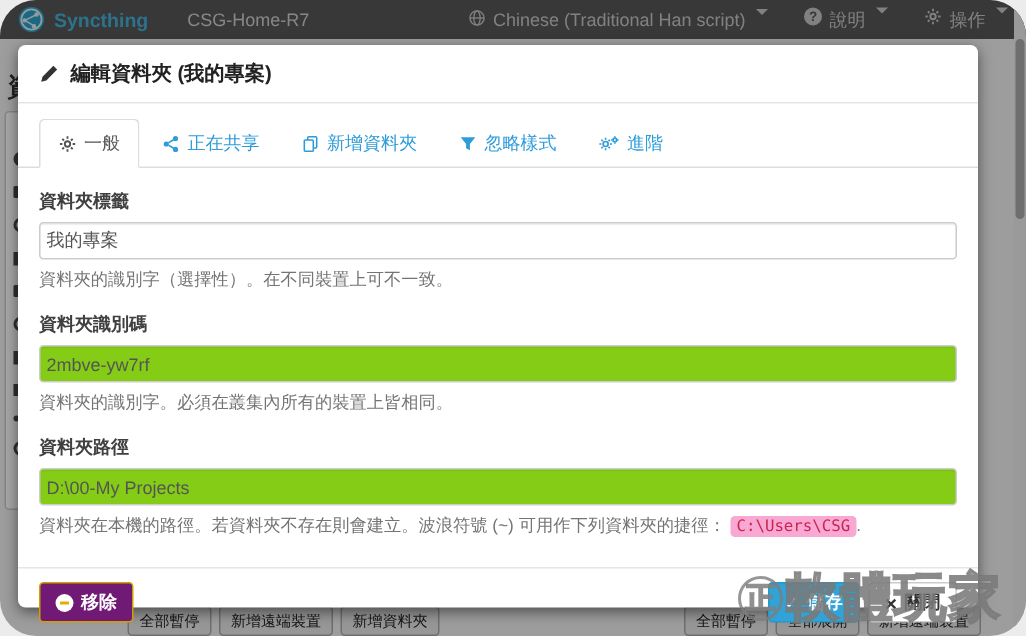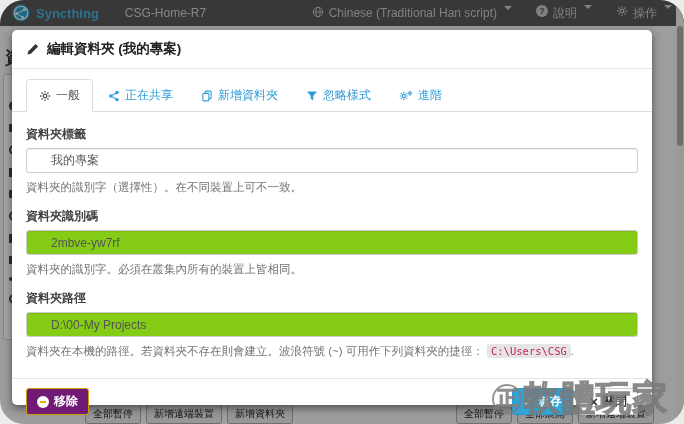--- a/index.html
+++ b/index.html
@@ -51,27 +51,27 @@
   .modal-title { font-size:13.5px; font-weight:bold; color:#222; }
 
   .tabs { display:flex; gap:2px; padding:10px 14px 0 14px; border-bottom:1px solid #ddd; }
   .tab { display:flex; align-items:center; gap:5px; font-size:12px; padding:7px 12px; color:#2f9cd9;
     border:1px solid transparent; border-radius:4px 4px 0 0; margin-bottom:-1px; cursor:pointer; }
   .tab.active { color:#555; background:#fff; border-color:#ddd; border-bottom-color:#fff; }
 
   .modal-body { padding:14px 14px 6px 14px; flex:1; }
   .form-group { margin-bottom:13px; }
   .control-label { display:block; font-size:12px; font-weight:bold; color:#404040; margin-bottom:5px; }
-  .form-control { width:100%; height:25px; padding:3px 24px; font-size:12px; color:#555;
+  .form-control { width:100%; height:25px; padding:3px 4px; font-size:12px; color:#555;
     border:1px solid #ccc; border-radius:3px; background:#fff; box-shadow:inset 0 1px 1px rgba(0,0,0,0.075);
     font-family:"Liberation Sans","DejaVu Sans",sans-serif; }
   .form-control[disabled] { background:#84cc16; color:#555; }
   .help-block { font-size:11.5px; color:#747474; margin-top:6px; line-height:1.4; }
   code.path { font-family:"DejaVu Sans Mono","Liberation Mono",monospace; font-size:10.5px; color:#c7254e;
-    background:#e5e5e5; padding:1px 4px; border-radius:3px; }
+    background:#f9a8d4; padding:1px 4px; border-radius:3px; }
 
   .modal-footer { border-top:1px solid #e5e5e5; padding:9px 14px; display:flex; align-items:center; }
   .btn { display:inline-flex; align-items:center; gap:5px; font-size:12px; padding:4px 10px;
     border-radius:3px; border:1px solid transparent; cursor:pointer; font-family:inherit; }
   .btn-warning { background:#701a75; border-color:#cfa000; color:#fff; font-weight:bold; }
   .btn-primary { background:#31a3d6; border-color:#2897cc; color:#fff; font-weight:bold; }
   .btn-default { background:#fff; border-color:#ccc; color:#333; font-weight:bold; }
   .footer-right { margin-left:auto; display:flex; gap:6px; }
   .minus-circle { width:12px; height:12px; border-radius:50%; background:#fff; display:inline-flex;
     align-items:center; justify-content:center; }

